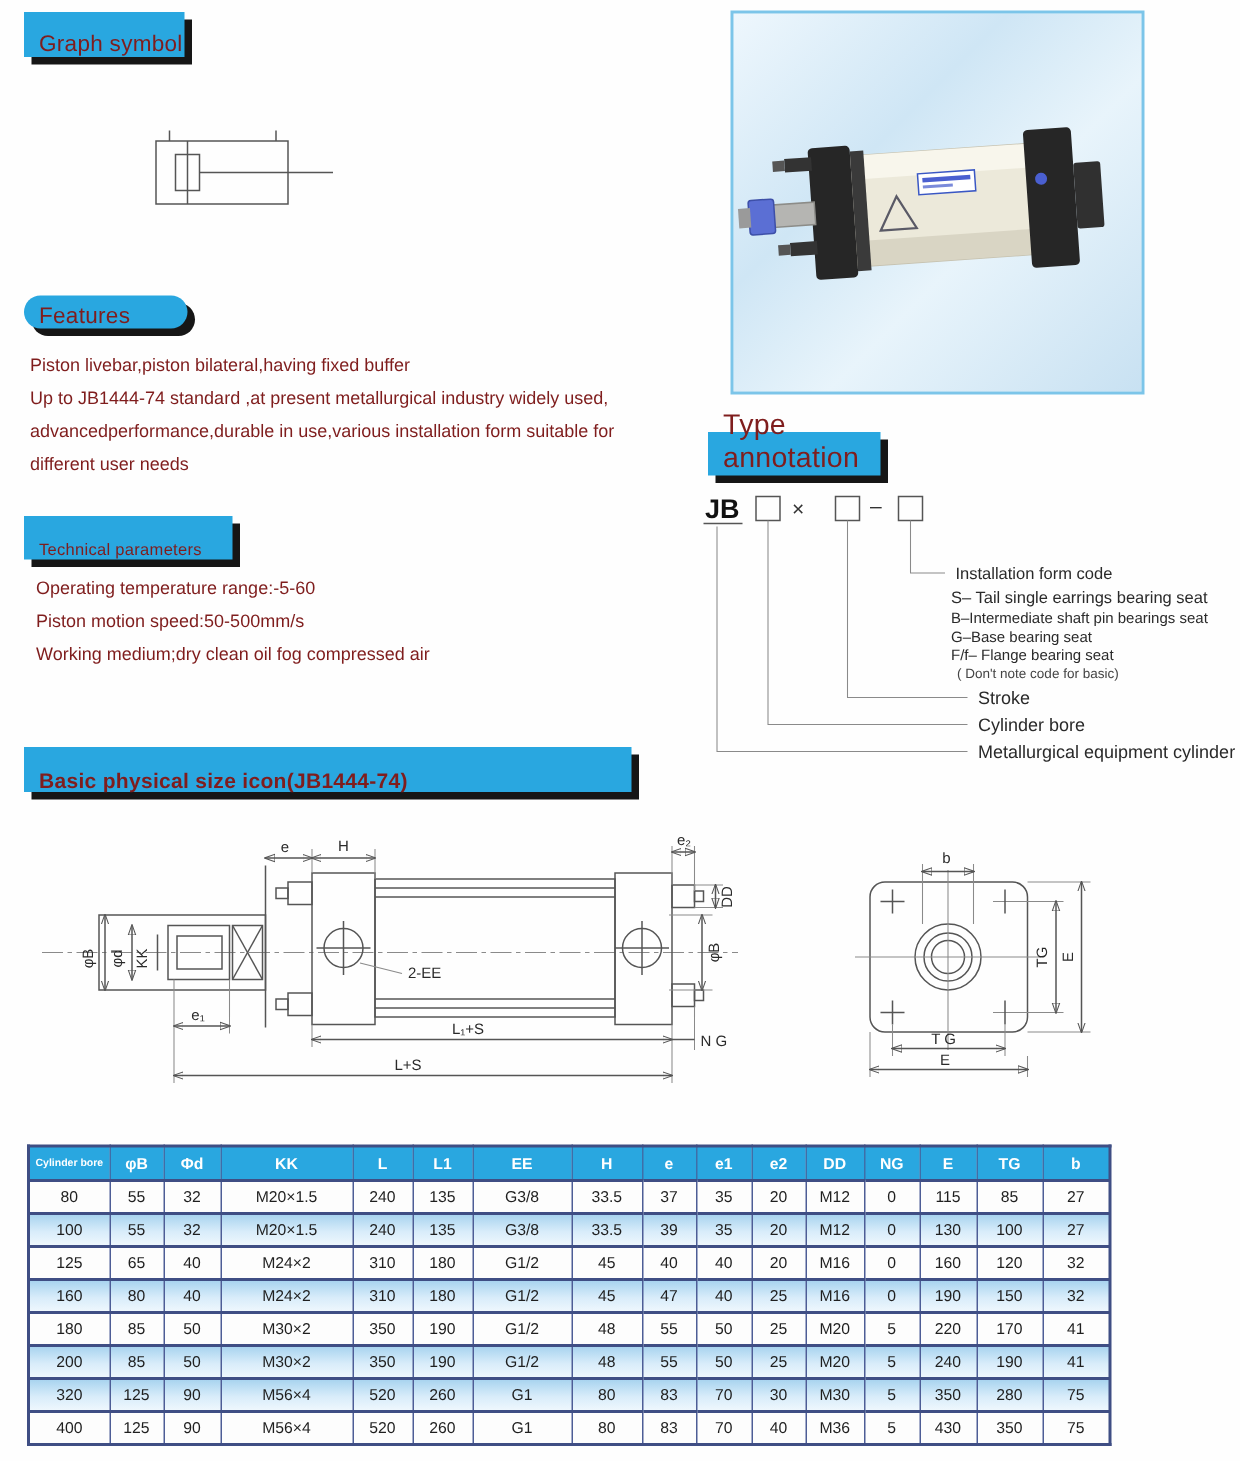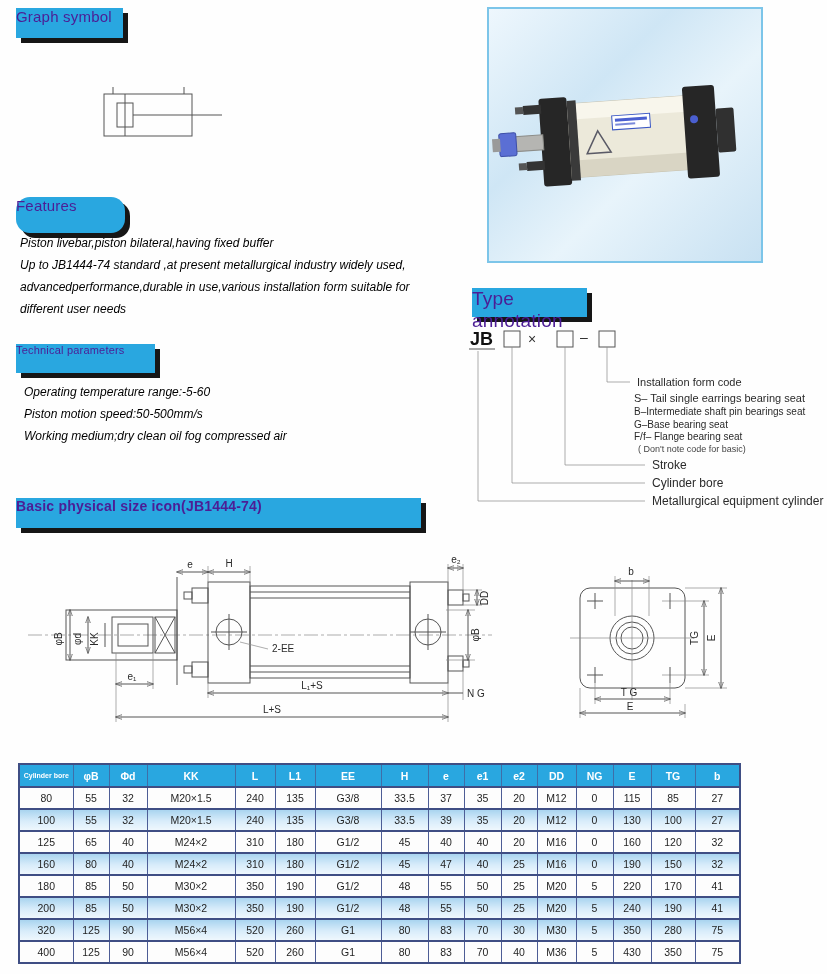--- a/index.html
+++ b/index.html
@@ -1,30 +1,30 @@
 <!DOCTYPE html>
 <html><head>
 <meta charset="utf-8">
 <style>
   html,body{margin:0;padding:0;background:#ffffff;}
   #page{
     position:relative;width:827px;height:974px;background:#fefefe;
     font-family:"Liberation Sans","DejaVu Sans",sans-serif;color:#222;overflow:hidden;
   }
   .cyan-hdr{
-    position:absolute;background:#29a7e0;color:#4c1d95;
-    box-shadow:5px 5px 0 0 #161616;display:flex;align-items:flex-start;
-    box-sizing:border-box;letter-spacing:.2px;
+    position:absolute;background:#29a7e0;color:#7f1d1d;
+    box-shadow:5px 5px 0 0 #161616;display:flex;align-items:flex-end;
+    padding-left:10px;box-sizing:border-box;letter-spacing:.2px;
   }
   .hdr-graph{left:16px;top:8px;width:107px;height:30px;font-size:15px;}
-  .hdr-features{left:16px;top:197px;width:109px;height:36px;font-size:15px;border-radius:14px;}
+  .hdr-features{left:16px;top:197px;width:109px;height:22px;font-size:15px;border-radius:14px;}
   .hdr-tech{left:16px;top:344px;width:139px;height:29px;font-size:11px;}
   .hdr-type{left:472px;top:288px;width:115px;height:29px;font-size:19px;}
   .hdr-basic{left:16px;top:498px;width:405px;height:30px;font-size:14px;font-weight:bold;}
-  .txtblock{position:absolute;font-size:12px;color:#000000;font-style:italic;}
+  .txtblock{position:absolute;font-size:12px;color:#7f1d1d;}
   .txtblock div{height:22px;line-height:22px;white-space:nowrap;}
   .features-text{left:20px;top:232px;}
   .tech-text{left:24px;top:381px;}
   .photo{
     position:absolute;left:487px;top:7px;width:272px;height:252px;
     border:2px solid #7cc5e9;
     background:linear-gradient(135deg,#eef7fd 0%,#cfe6f5 35%,#e8f4fb 60%,#c8e1f2 100%);
   }
   .drw{position:absolute;}
   .drw line,.drw rect,.drw circle,.drw path,.drw polyline{stroke:#555;fill:none;stroke-width:1;}

